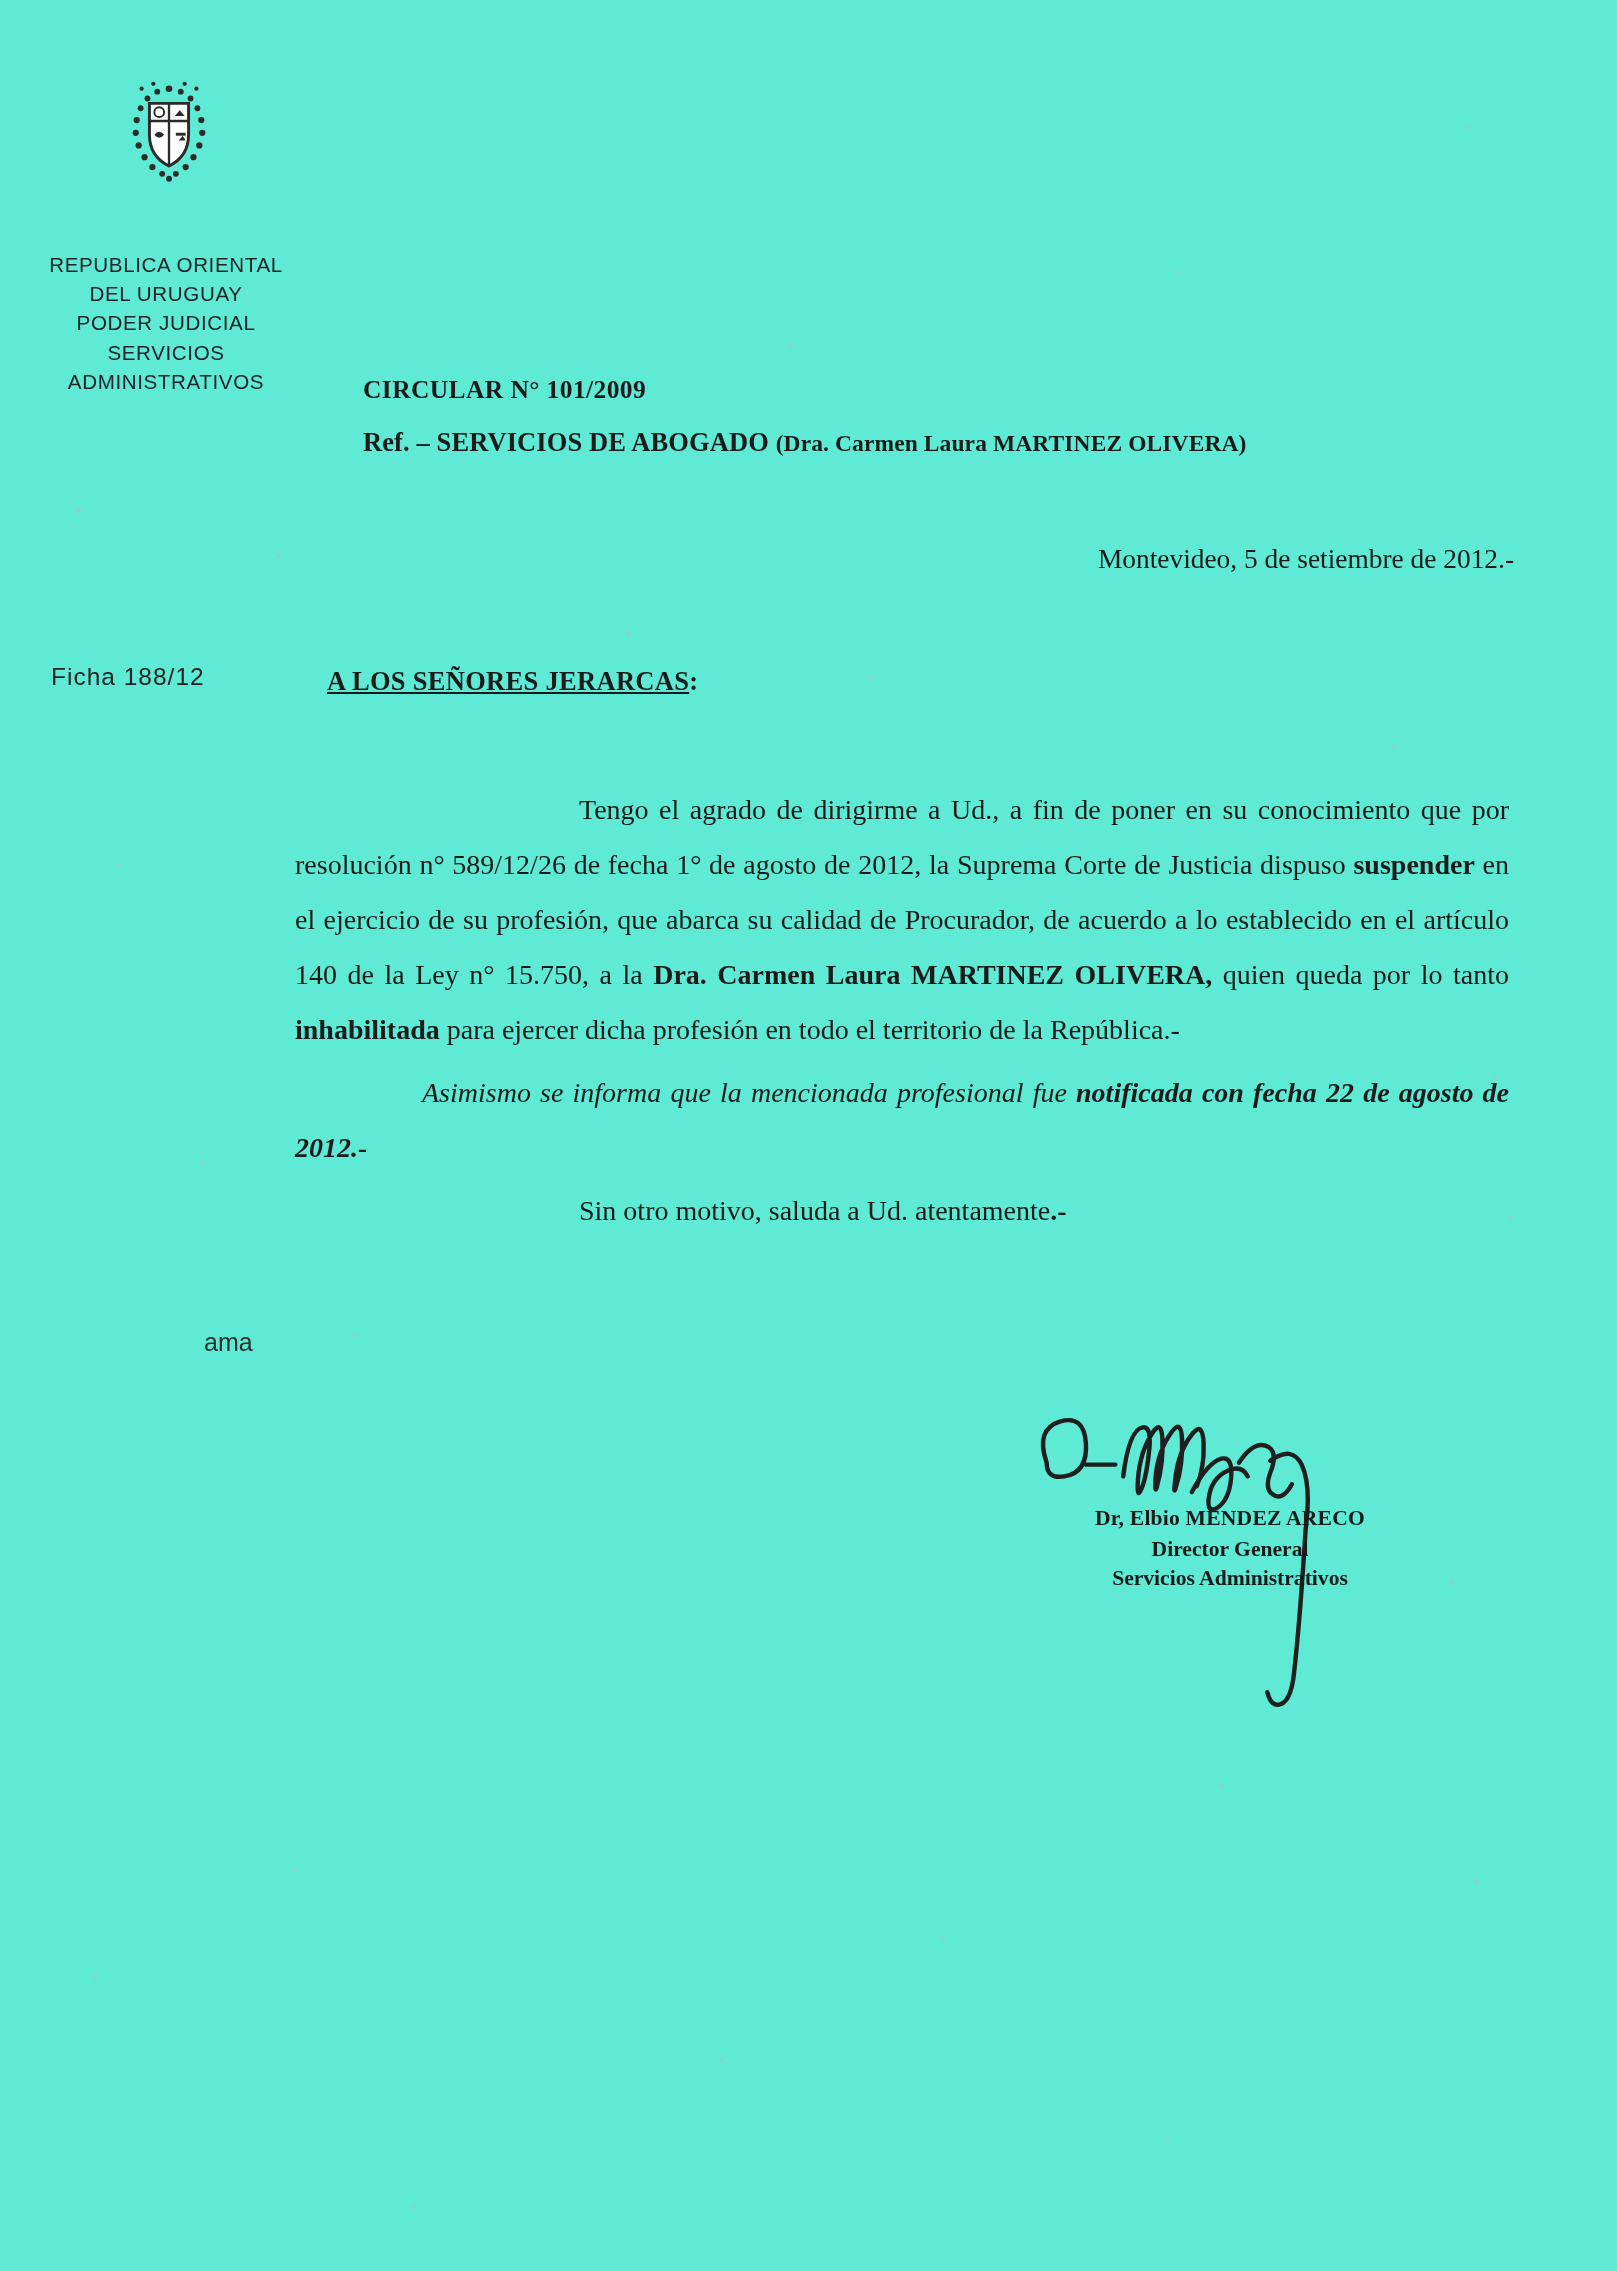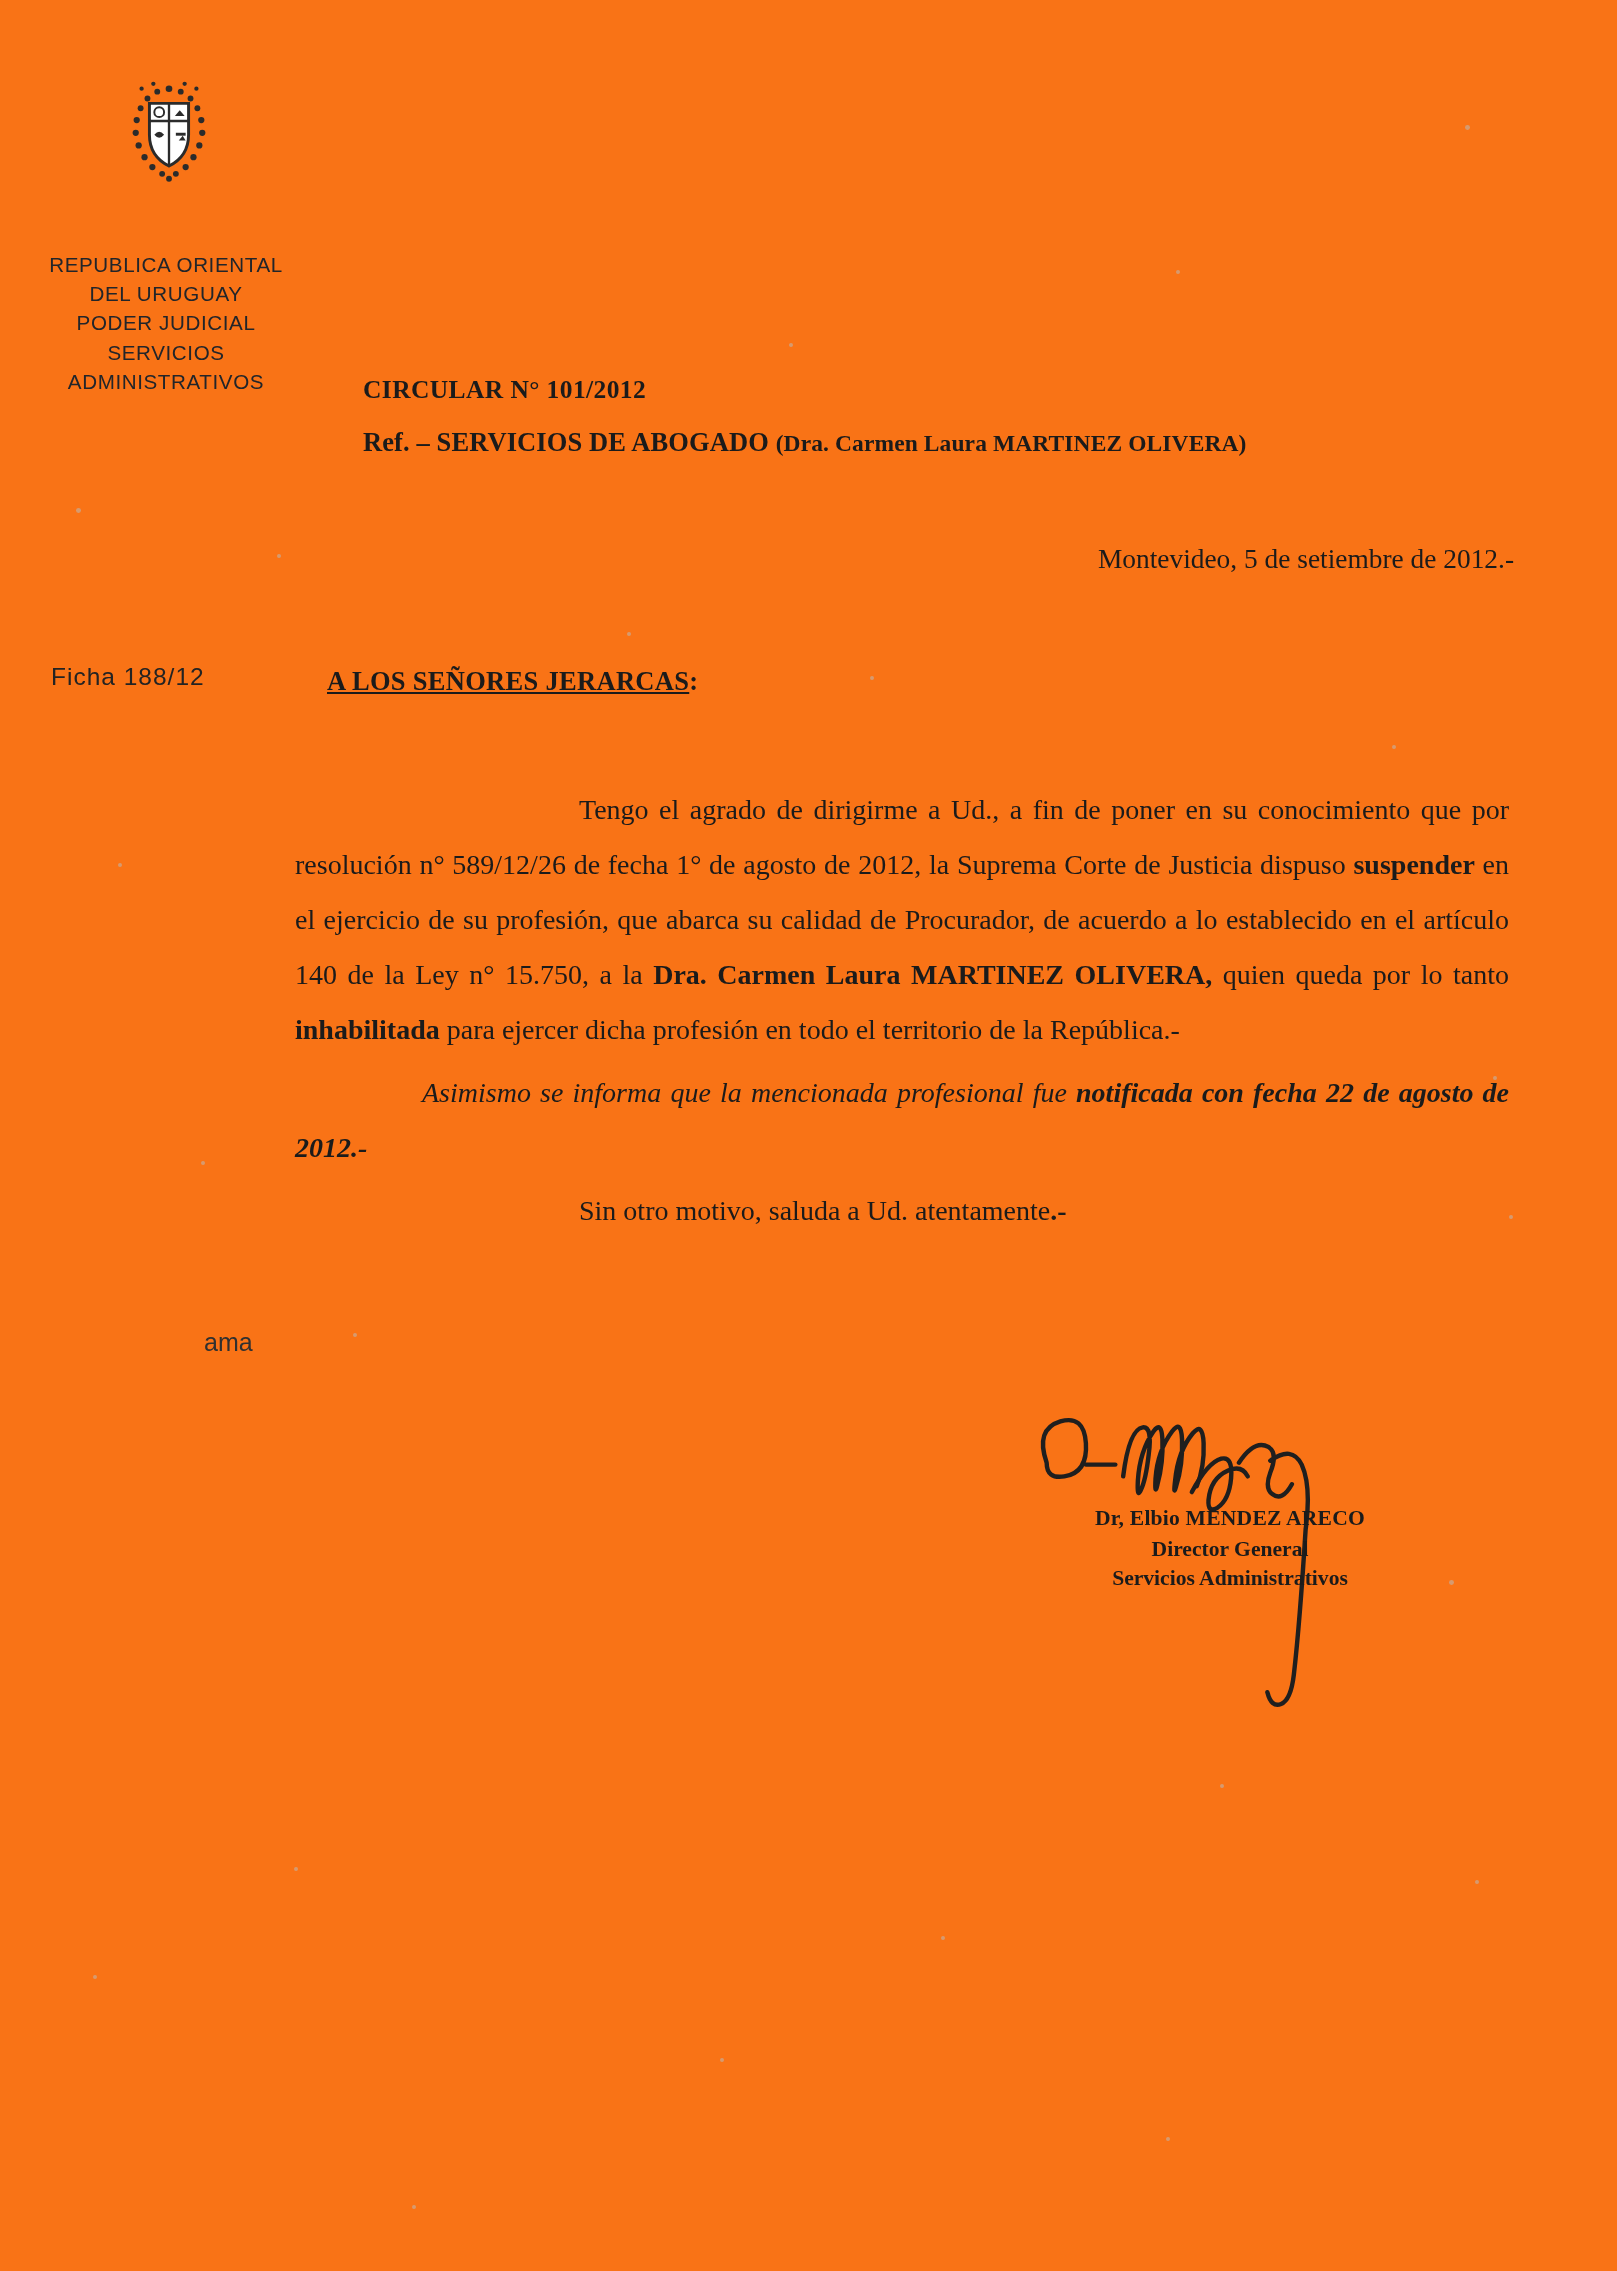--- a/index.html
+++ b/index.html
@@ -11,21 +11,21 @@
     width: 1617px;
     height: 2271px;
     position: relative;
     font-family: "Liberation Serif", serif;
     color: #1b1b1b;
     overflow: hidden;
   }
   .page {
     position: absolute;
     inset: 0;
-    background: #f97316;
+    background: #5eead4;
   }
   
   .speckle {
     position: absolute;
     border-radius: 50%;
     background: #b9b9b9;
     opacity: .55;
   }
 
   
@@ -234,21 +234,21 @@
   </div>
 
   <div class="letterhead">
     <div>REPUBLICA ORIENTAL</div>
     <div>DEL URUGUAY</div>
     <div>PODER JUDICIAL</div>
     <div>SERVICIOS</div>
     <div>ADMINISTRATIVOS</div>
   </div>
 
-  <div class="circular-no">CIRCULAR  N° 101/2012</div>
+  <div class="circular-no">CIRCULAR  N° 101/2009</div>
 
   <div class="ref-line">
     <span>Ref. – SERVICIOS DE ABOGADO</span>
     <span class="small">(Dra. Carmen Laura MARTINEZ OLIVERA)</span>
   </div>
 
   <div class="place-date">Montevideo, 5 de setiembre de 2012.-</div>
 
   <div class="ficha">Ficha  188/12</div>
 

